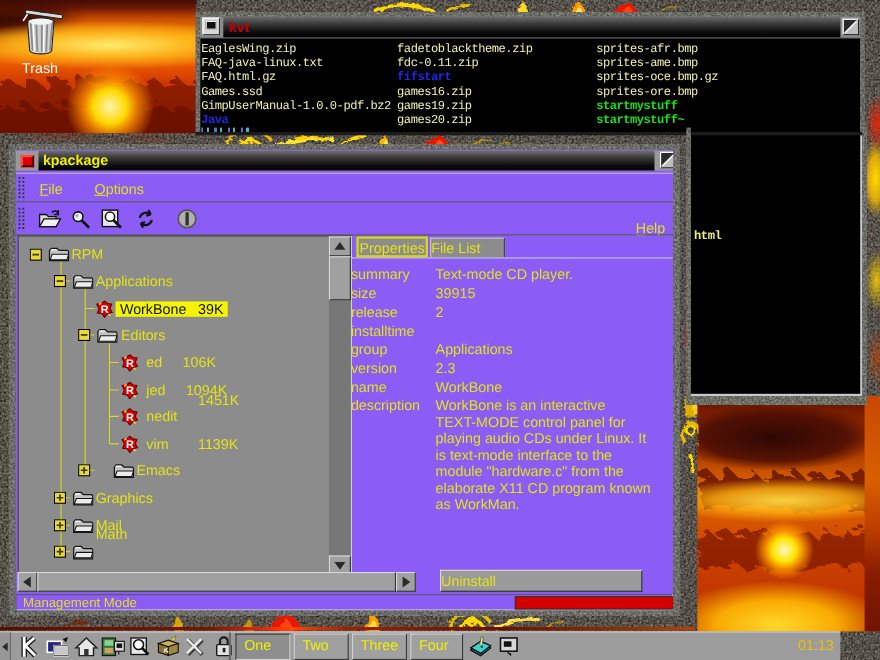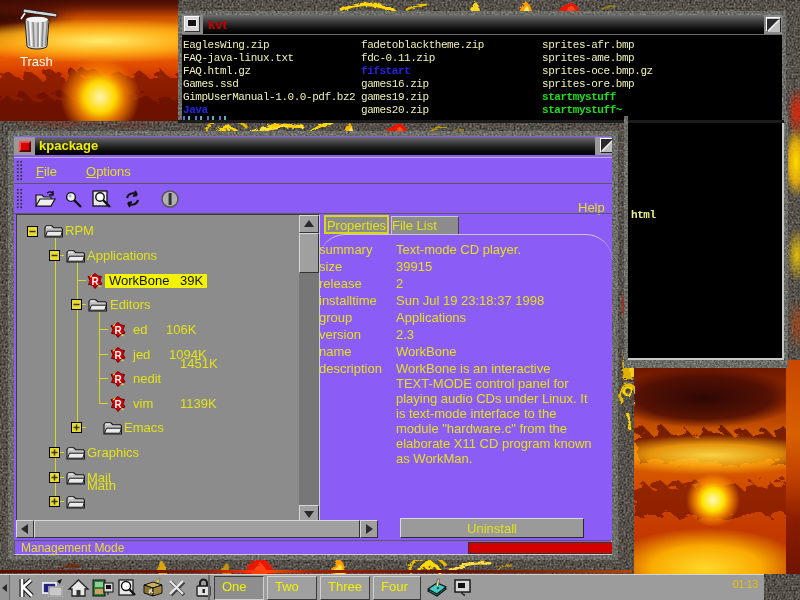--- a/index.html
+++ b/index.html
@@ -409,40 +409,39 @@
         <path d="M3.2,3 h4.8" stroke="#fff" stroke-width="1"></path>
       </svg>
     <div class="abs" style="left:73px;top:264px;">Math</div>
   </div>
 
   <div class="abs" style="left:310px;top:79px;width:300px;height:19px;">
     <div class="abs" style="left:0;top:0;width:65px;height:19px;border:2px solid #d8d818;background:#8c8c8c;color:#e2e218;text-align:center;padding-top:1px;">Properties</div>
     <div class="abs" style="left:67px;top:1px;width:68px;height:18px;border:1px solid #c8c8c8;border-bottom:none;border-right-color:#444;background:#8c8c8c;color:#e2e218;padding-top:1px;">File List</div>
   </div>
 
-  <div class="abs" style="left:305px;top:98px;width:293px;height:284px;border-top:1px solid #c8c8c8;color:#e2e218;border-radius:26px;">
+  <div class="abs" style="left:305px;top:98px;width:293px;height:284px;border-top:1px solid #c8c8c8;color:#e2e218;">
   <div class="abs" style="left:0px;top:7px;">summary</div>
       <div class="abs" style="left:77px;top:7px;">Text-mode CD player.</div>
   <div class="abs" style="left:0px;top:24px;">size</div>
       <div class="abs" style="left:77px;top:24px;">39915</div>
   <div class="abs" style="left:0px;top:41px;">release</div>
       <div class="abs" style="left:77px;top:41px;">2</div>
   <div class="abs" style="left:0px;top:58px;">installtime</div>
-      <div class="abs" style="left:77px;top:58px;">Sun Jul 19 23:18:37 1998</div>
   <div class="abs" style="left:0px;top:75px;">group</div>
       <div class="abs" style="left:77px;top:75px;">Applications</div>
   <div class="abs" style="left:0px;top:92px;">version</div>
       <div class="abs" style="left:77px;top:92px;">2.3</div>
   <div class="abs" style="left:0px;top:109px;">name</div>
       <div class="abs" style="left:77px;top:109px;">WorkBone</div>
   <div class="abs" style="left:0px;top:126px;">description</div>
   <div class="abs" style="left:77px;top:126px;width:235px;line-height:15px;">WorkBone is an interactive<br>TEXT-MODE control panel for<br>playing audio CDs under Linux. It<br>is text-mode interface to the<br>module "hardware.c" from the<br>elaborate X11 CD program known<br>as WorkMan.</div>
   </div>
 
-  <div class="abs" style="left:386px;top:382px;width:184px;height:20px;background:#9a9a9a;border:1px solid #d8d8d8;border-right-color:#2a2a2a;border-bottom-color:#2a2a2a;color:#e2e218;text-align:center;padding-top:2px;">Uninstall</div>
+  <div class="abs" style="left:386px;top:382px;width:184px;height:20px;background:#9a9a9a;border:1px solid #d8d8d8;border-right-color:#2a2a2a;border-bottom-color:#2a2a2a;color:#e2e218;padding-top:2px;">Uninstall</div>
 
   <div class="abs" style="left:0;top:404px;width:598px;height:15px;border:1px solid #5a5a5a;border-right-color:#ccc;border-bottom-color:#ccc;">
     <div class="abs ytx" style="left:6px;top:0px;font-size:12px;">Management Mode</div>
     <div class="abs" style="left:453px;top:1px;width:145px;height:12px;background:#d40000;border:1px solid #333;"></div>
   </div>
 </div>
 
 <svg class="abs" style="left:0;top:0" width="800" height="600" pointer-events="none">
  <filter id="fgrain" x="0" y="0" width="100%" height="100%" color-interpolation-filters="sRGB">
   <feTurbulence type="fractalNoise" baseFrequency="0.5" numOctaves="3" seed="23" stitchTiles="stitch"></feTurbulence>
@@ -535,14 +534,14 @@
     <rect x="5" y="5" width="7" height="5" fill="#111"></rect>
     <path d="M9,14 v2 m0,0 q3,0 2,2" stroke="#111" stroke-width="1.2" fill="none"></path>
   </svg>
   <div class="abs" style="left:208px;top:0;width:2px;height:26px;background:#6a6a6a;"></div>
 
   <div class="abs" style="left:214px;top:1px;width:50px;height:24px;background:#8e8e8e;border:1px solid #3a3a3a;border-right-color:#d0d0d0;border-bottom-color:#d0d0d0;color:#f0f000;padding:2px 0 0 7px;font-size:13px;">One</div>
   <div class="abs" style="left:267px;top:1px;width:50px;height:24px;background:#a0a0a0;border:1px solid #d0d0d0;border-right-color:#3a3a3a;border-bottom-color:#3a3a3a;color:#f0f000;padding:2px 0 0 7px;font-size:13px;">Two</div>
   <div class="abs" style="left:320px;top:1px;width:50px;height:24px;background:#a0a0a0;border:1px solid #d0d0d0;border-right-color:#3a3a3a;border-bottom-color:#3a3a3a;color:#f0f000;padding:2px 0 0 7px;font-size:13px;">Three</div>
   <div class="abs" style="left:373px;top:1px;width:48px;height:24px;background:#a0a0a0;border:1px solid #d0d0d0;border-right-color:#3a3a3a;border-bottom-color:#3a3a3a;color:#f0f000;padding:2px 0 0 7px;font-size:13px;">Four</div>
 
-  <div class="abs" style="right:6px;top:4px;color:#f0c000;font-size:10px;">01:13</div>
+  <div class="abs" style="right:6px;top:4px;color:#f0c000;font-size:13px;">01:13</div>
 </div>
 
 </body></html>

